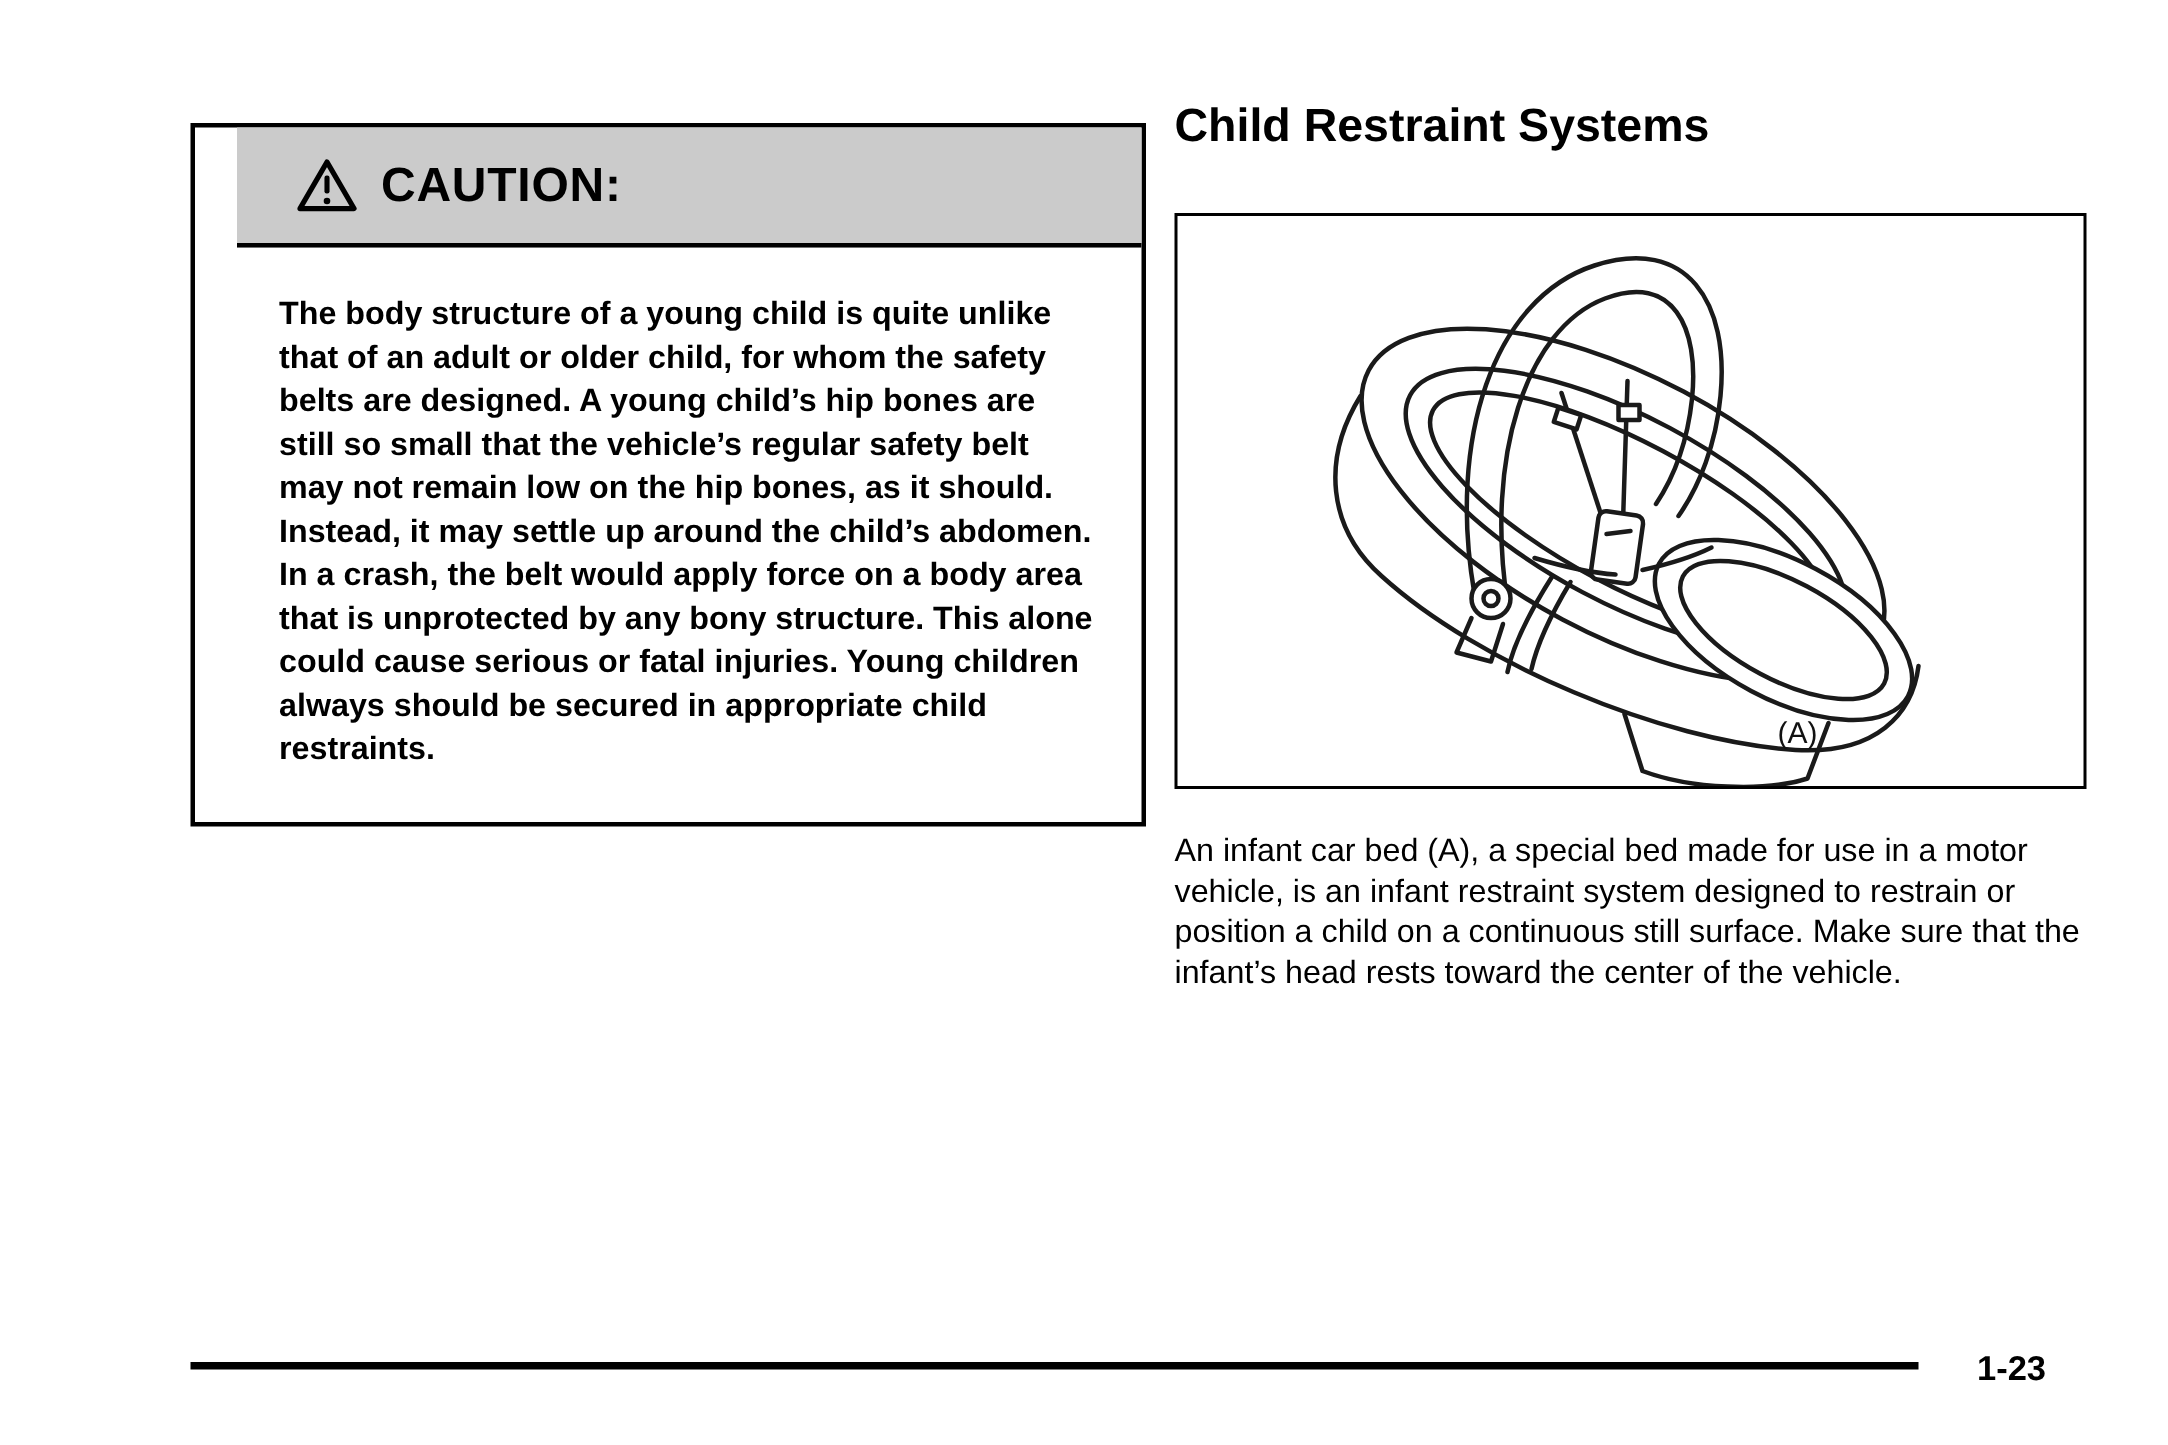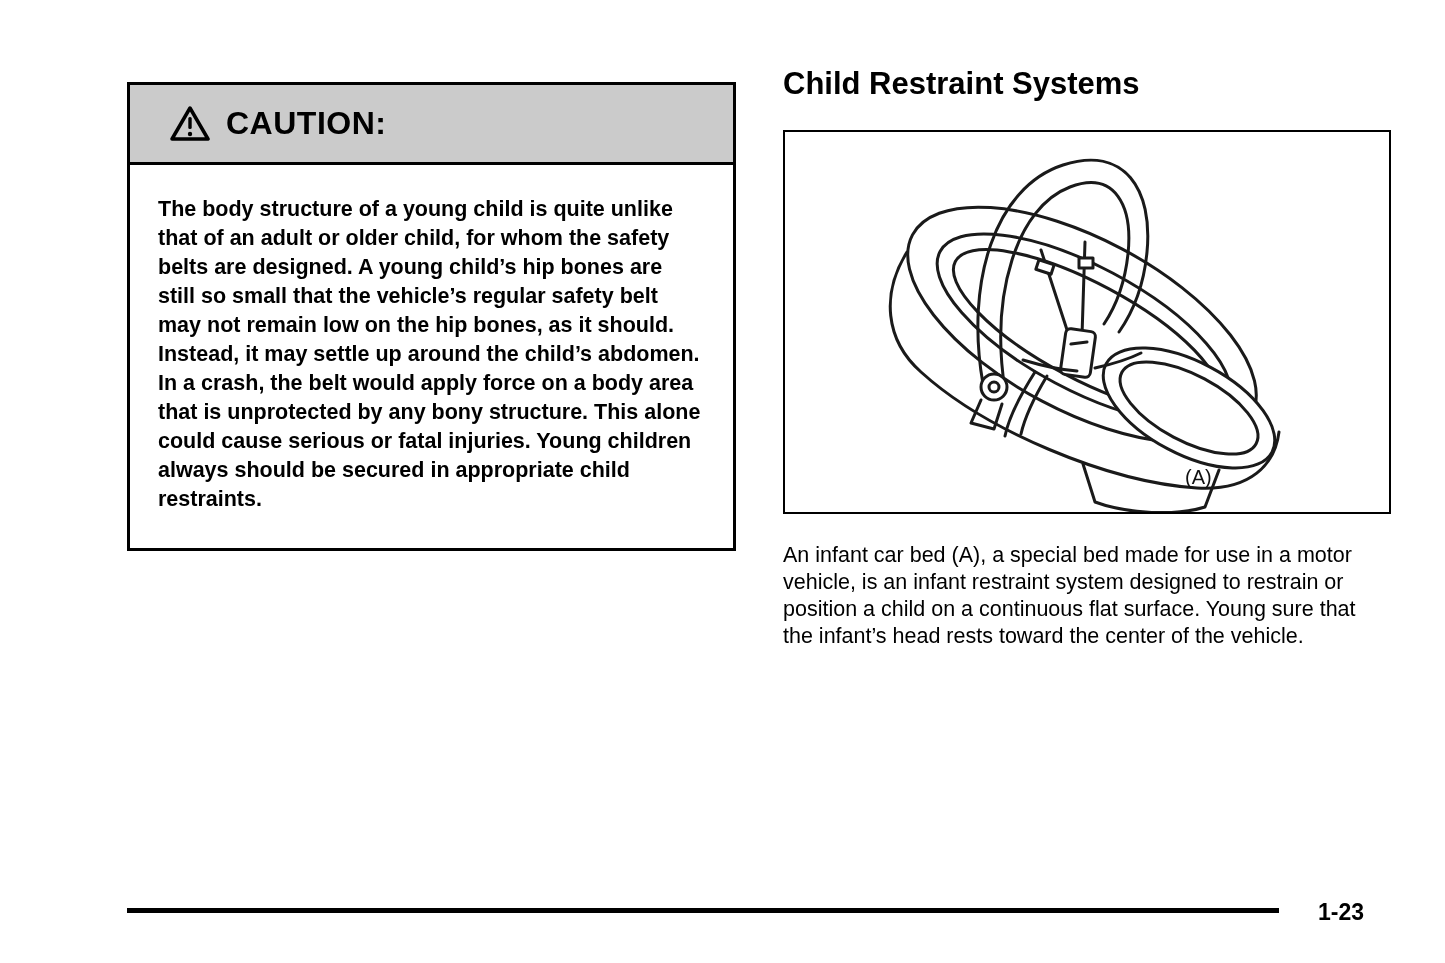--- a/index.html
+++ b/index.html
@@ -14,20 +14,21 @@
   }
 
   
   .caution-box {
     position: absolute;
     left: 127px;
     top: 82px;
     width: 603px;
     border: 3px solid #000000;
     background: #ffffff;
+    padding-left: 28px;
   }
   .caution-header {
     display: flex;
     align-items: center;
     gap: 16px;
     background: #cbcbcb;
     border-bottom: 3px solid #000000;
     height: 80px;
     padding: 0 0 0 40px;
     box-sizing: border-box;
@@ -47,21 +48,21 @@
   }
 
   
   .right-col {
     position: absolute;
     left: 783px;
     top: 66px;
     width: 608px;
   }
   .section-heading {
-    margin: 0 0 28px 0;
+    margin: 0 0 40px 0;
     font-size: 31px;
     font-weight: bold;
     line-height: 1.15;
   }
   .figure-box {
     position: relative;
     margin: 0 0 28px 0;
     width: 604px;
     height: 380px;
     border: 2px solid #000000;
@@ -158,19 +159,19 @@
 
           <circle cx="209" cy="255" r="13" fill="#ffffff"></circle>
           <circle cx="209" cy="255" r="5"></circle>
 
           <path d="M196 268 L186 291 L209 297 L217 272"></path>
         </g>
       </svg>
       <span class="figure-label">(A)</span>
     </figure>
 
-    <p class="body-text">An infant car bed (A), a special bed made for use in a motor vehicle, is an infant restraint system designed to restrain or position a child on a continuous flat surface. Young sure that the infant’s head rests toward the center of the vehicle.</p>
+    <p class="body-text">An infant car bed (A), a special bed made for use in a motor vehicle, is an infant restraint system designed to restrain or position a child on a continuous still surface. Make sure that the infant’s head rests toward the center of the vehicle.</p>
   </div>
 
   <div class="footer-rule"></div>
   <div class="page-number">1-23</div>
 
 </div>
 
 </body></html>

